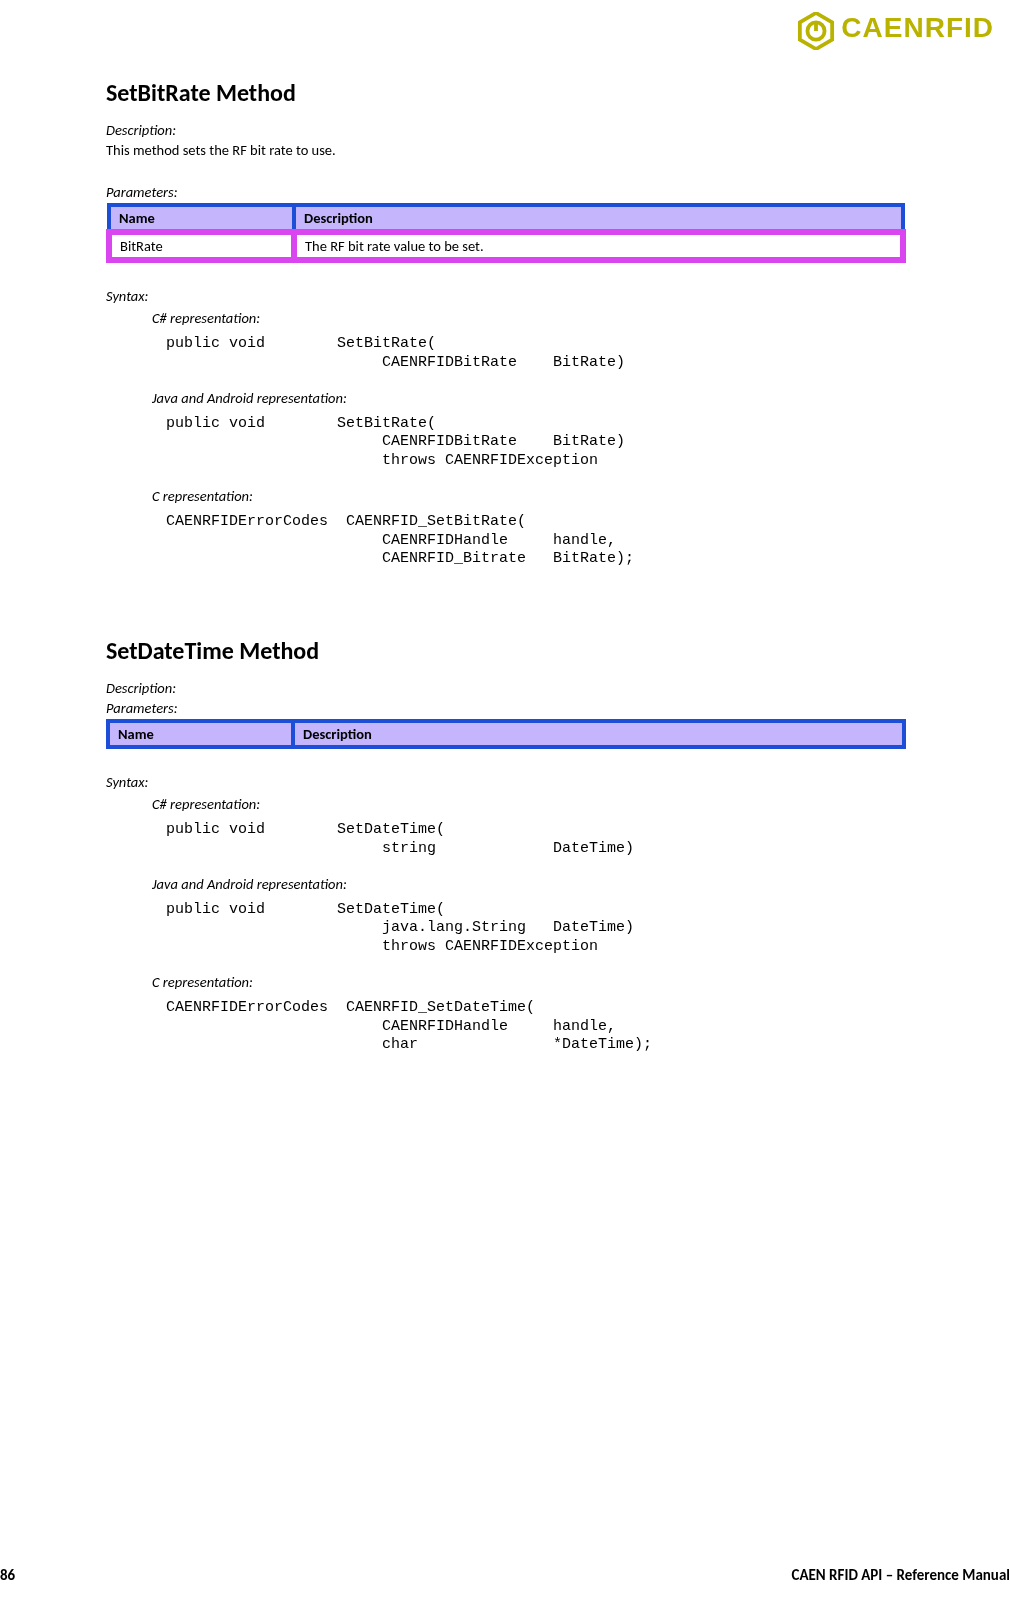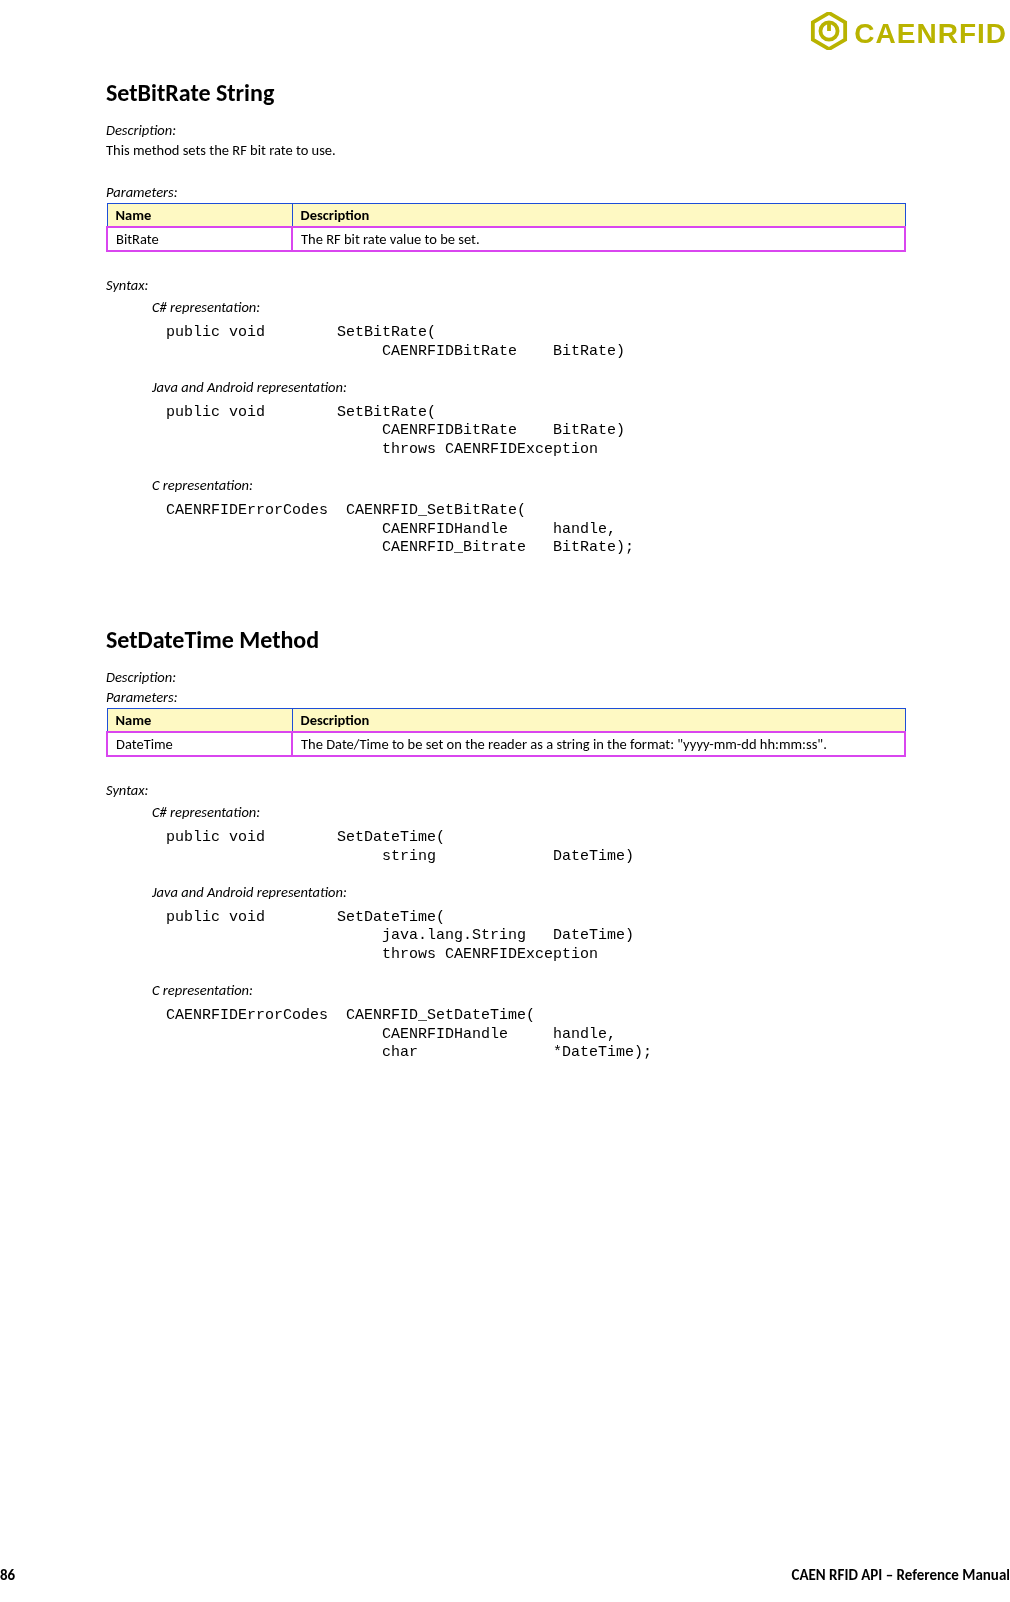--- a/index.html
+++ b/index.html
@@ -9,23 +9,23 @@
     color: #000;
     background: #fff;
     width: 1010px;
     height: 1602px;
     position: relative;
     padding: 0;
   }
   .logo {
     position: absolute;
     top: 12px;
-    right: 3px;
+    right: 16px;
     display: flex;
-    align-items: flex-end;
+    align-items: flex-start;
     gap: 6px;
   }
   .logo-icon {
     width: 38px;
     height: 38px;
   }
   .logo-text {
     font-family: Arial, sans-serif;
     font-weight: 900;
     font-size: 28px;
@@ -55,29 +55,29 @@
     font-size: 14.5px;
     margin-bottom: 24px;
   }
   table.param-table {
     border-collapse: collapse;
     width: 100%;
     margin-bottom: 24px;
     font-size: 14.5px;
   }
   table.param-table th {
-    background: #fef9c3;
+    background: #c4b5fd;
     text-align: left;
     font-weight: 700;
     padding: 2px 8px;
-    border: 1px solid #1d4ed8;
+    border: 4px solid #1d4ed8;
   }
   table.param-table td {
     padding: 2px 8px;
-    border: 2px solid #d946ef;
+    border: 6px solid #d946ef;
     vertical-align: top;
   }
   table.param-table .col-name { width: 185px; }
   .justify { text-align: justify; }
   .syntax-block { margin-bottom: 40px; }
   .rep-label {
     font-style: italic;
     font-size: 14.5px;
     margin-left: 46px;
     margin-bottom: 8px;
@@ -122,21 +122,21 @@
       <polygon points="20,1 37,11 37,29 20,39 3,29 3,11" fill="none" stroke="#B9B300" stroke-width="4"></polygon>
       <circle cx="20" cy="20" r="9" fill="none" stroke="#B9B300" stroke-width="4"></circle>
       <rect x="18" y="12" width="4" height="8" fill="#B9B300"></rect>
     </svg>
   </span>
   <span class="logo-text">CAENRFID</span>
 </div>
 
 <div class="content">
 
-  <h2 class="method-title">SetBitRate String</h2>
+  <h2 class="method-title">SetBitRate Method</h2>
 
   <div class="label-italic">Description:</div>
   <div class="description-text">This method sets the RF bit rate to use.</div>
 
   <div class="label-italic">Parameters:</div>
   <table class="param-table">
     <tbody>
         <tr>
       <th class="col-name">Name</th>
       <th>Description</th>
@@ -169,24 +169,20 @@
 
   <div class="label-italic">Description:</div>
 
   <div class="label-italic">Parameters:</div>
   <table class="param-table">
     <tbody>
         <tr>
       <th class="col-name">Name</th>
       <th>Description</th>
     </tr>
-    <tr>
-      <td>DateTime</td>
-      <td class="justify">The Date/Time to be set on the reader as a string in the format: "yyyy-mm-dd hh:mm:ss".</td>
-    </tr>
   </tbody>
     </table>
 
   <div class="label-italic">Syntax:</div>
   <div class="syntax-block">
     <div class="rep-label">C# representation:</div>
     <div class="code">public void        SetDateTime(
                         string             DateTime)</div>
 
     <div class="rep-label">Java and Android representation:</div>

